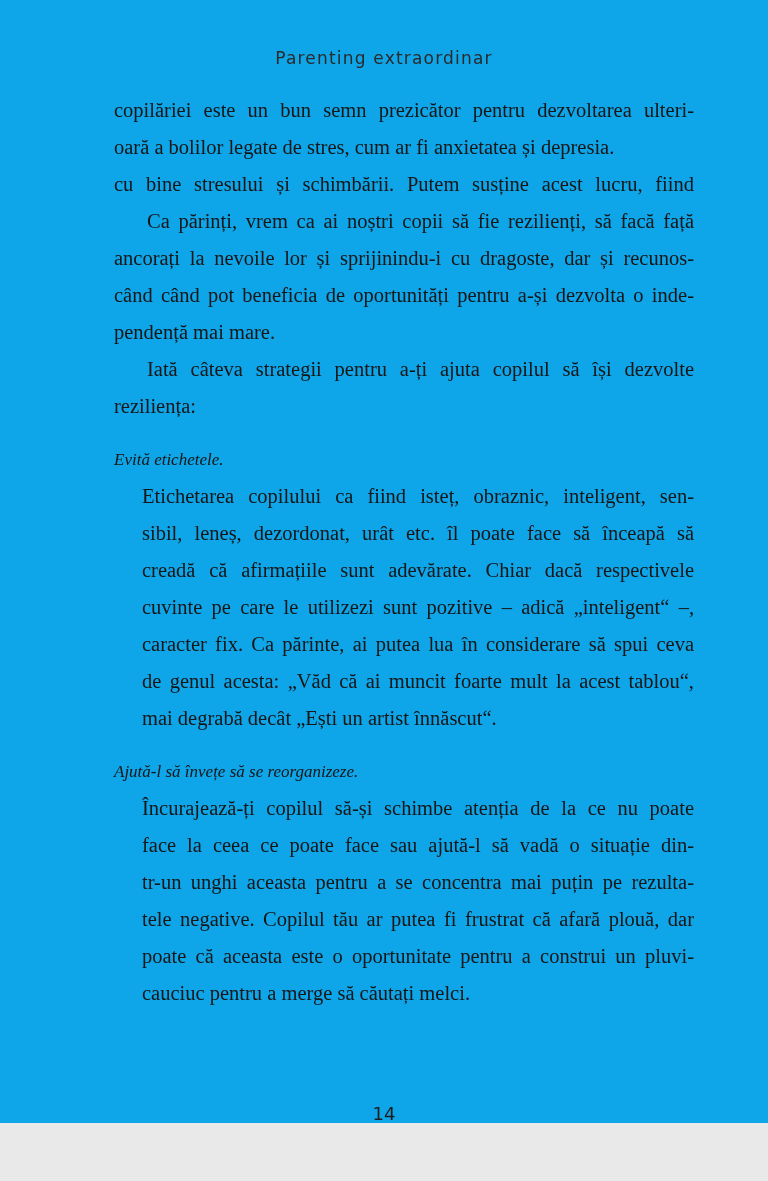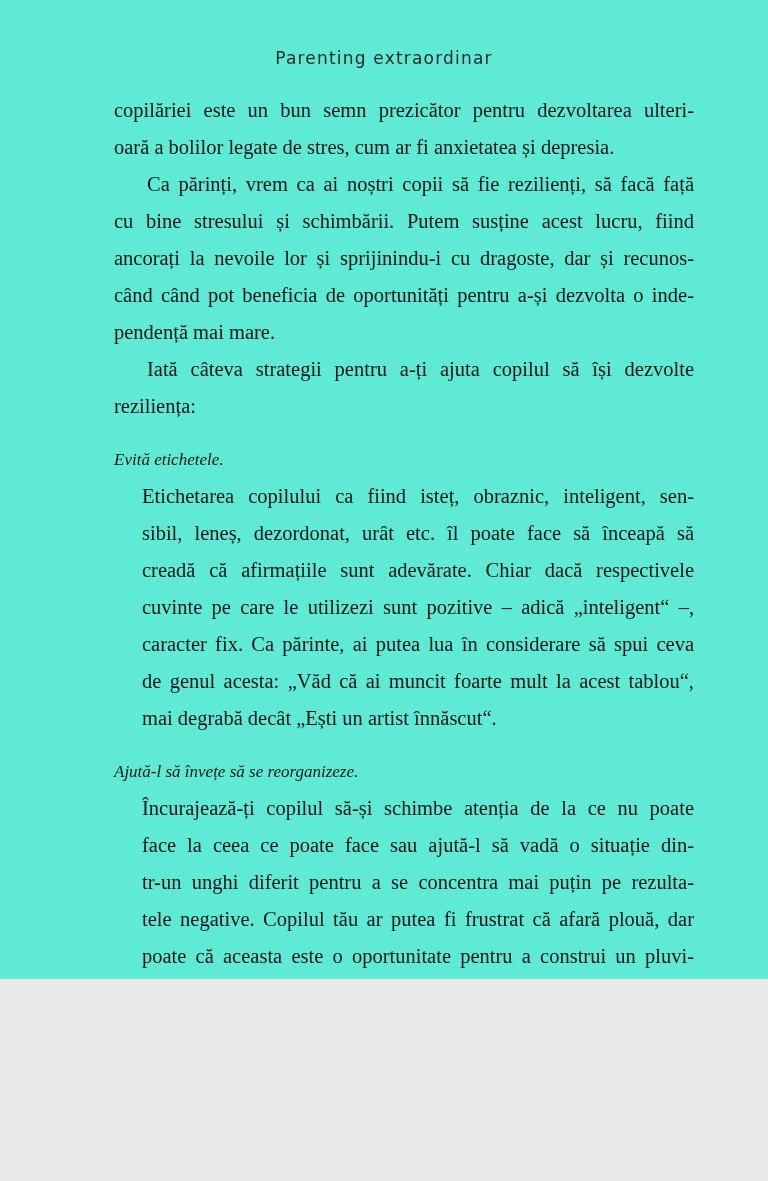--- a/index.html
+++ b/index.html
@@ -1,21 +1,21 @@
 <!DOCTYPE html>
 <html lang="ro"><head>
 <meta charset="utf-8">
 <style>
   html, body { margin: 0; padding: 0; background: #e9e9e9; }
   .page {
     position: relative;
     width: 768px;
-    height: 979px;
+    height: 1123px;
     margin: 0 auto;
-    background: #5eead4;
+    background: #0ea5e9;
     color: #161616;
     overflow: hidden;
     font-family: "Liberation Serif", "DejaVu Serif", serif;
   }
   .running-header {
     position: absolute;
     top: 48px;
     left: 0;
     width: 100%;
     text-align: center;
@@ -72,22 +72,22 @@
   <div class="running-header">Parenting extraordinar</div>
 
   <main class="text-col">
 
     <div class="para">
       <div class="line just">copilăriei este un bun semn prezicător pentru dezvoltarea ulteri-</div>
       <div class="line last">oară a bolilor legate de stres, cum ar fi anxietatea și depresia.</div>
     </div>
 
     <div class="para">
+      <div class="line just">cu bine stresului și schimbării. Putem susține acest lucru, fiind</div>
       <div class="line just fl">Ca părinți, vrem ca ai noștri copii să fie rezilienți, să facă față</div>
-      <div class="line just">cu bine stresului și schimbării. Putem susține acest lucru, fiind</div>
       <div class="line just">ancorați la nevoile lor și sprijinindu-i cu dragoste, dar și recunos-</div>
       <div class="line just">când când pot beneficia de oportunități pentru a-și dezvolta o inde-</div>
       <div class="line last">pendență mai mare.</div>
     </div>
 
     <div class="para">
       <div class="line just fl">Iată câteva strategii pentru a-ți ajuta copilul să își dezvolte</div>
       <div class="line last">reziliența:</div>
     </div>
 
@@ -101,21 +101,21 @@
       <div class="line just">caracter fix. Ca părinte, ai putea lua în considerare să spui ceva</div>
       <div class="line just">de genul acesta: „Văd că ai muncit foarte mult la acest tablou“,</div>
       <div class="line last">mai degrabă decât „Ești un artist înnăscut“.</div>
     </div>
 
     <div class="strategy-heading">Ajută-l să învețe să se reorganizeze.</div>
 
     <div class="para block">
       <div class="line just">Încurajează-ți copilul să-și schimbe atenția de la ce nu poate</div>
       <div class="line just">face la ceea ce poate face sau ajută-l să vadă o situație din-</div>
-      <div class="line just">tr-un unghi diferit pentru a se concentra mai puțin pe rezulta-</div>
+      <div class="line just">tr-un unghi aceasta pentru a se concentra mai puțin pe rezulta-</div>
       <div class="line just">tele negative. Copilul tău ar putea fi frustrat că afară plouă, dar</div>
       <div class="line just">poate că aceasta este o oportunitate pentru a construi un pluvi-</div>
       <div class="line last">cauciuc pentru a merge să căutați melci.</div>
     </div>
 
   </main>
 
   <div class="page-number">14</div>
 
 </div>

